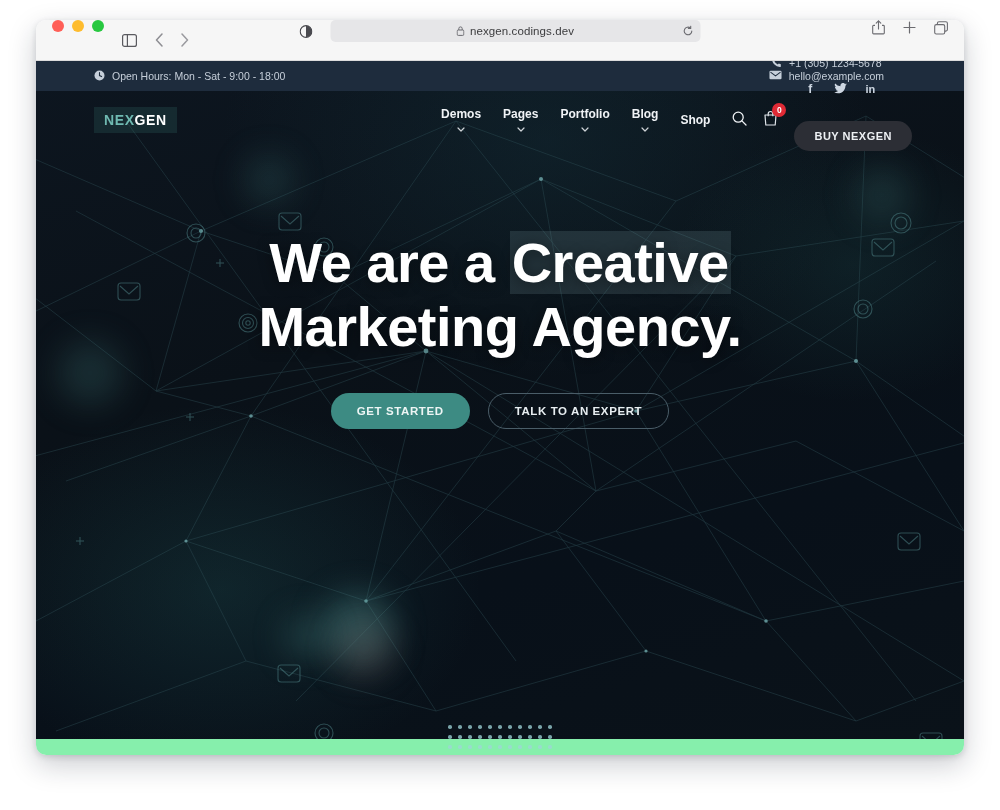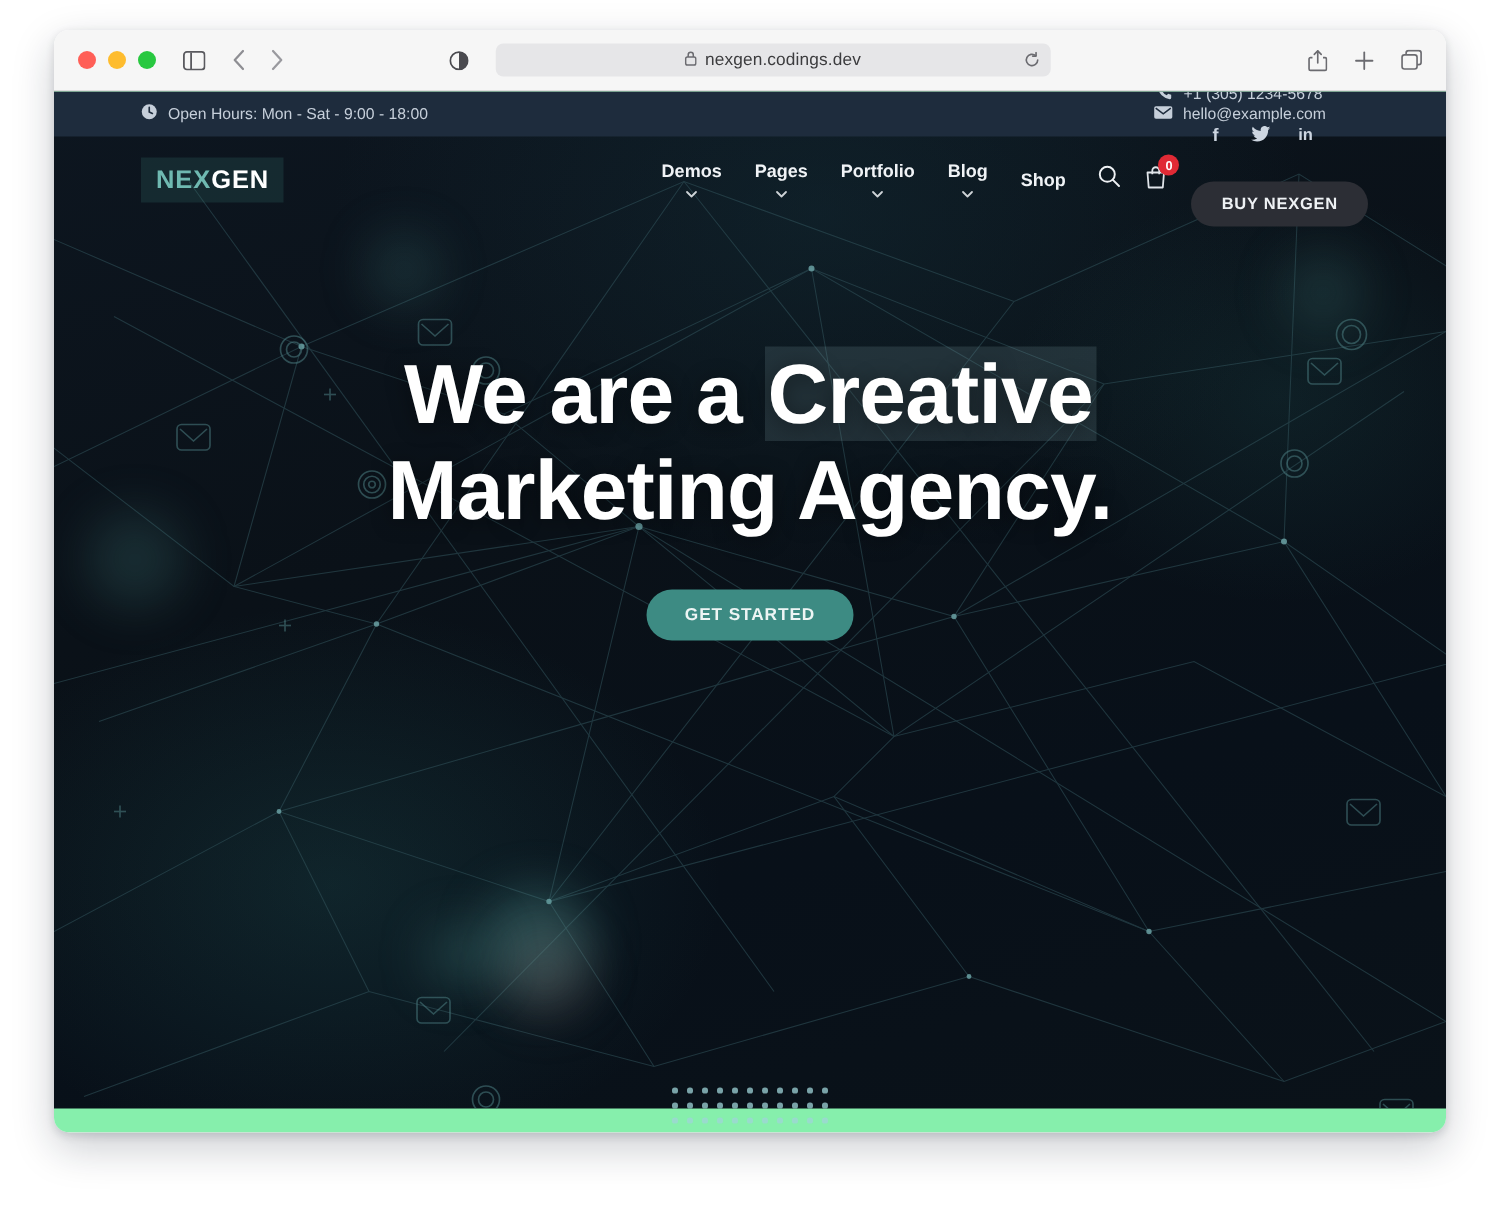--- a/index.html
+++ b/index.html
@@ -20,21 +20,21 @@
     box-shadow: 0 10px 28px rgba(20,28,45,.22), 0 2px 6px rgba(20,28,45,.14);
     overflow: hidden;
   }
 
   
   .toolbar {
     position: relative;
     height: 41px;
     background: #f6f6f6;
     border-bottom: 1px solid #dcdcdc;
-    display: flex; align-items: center;
+    display: flex; 
   }
   .traffic { display: flex; gap: 8px; margin-left: 16px; }
   .dot { width: 12px; height: 12px; border-radius: 50%; }
   .dot.red    { background: #ff5f57; }
   .dot.yellow { background: #febc2e; }
   .dot.green  { background: #28c840; }
 
   .tb-icon {
     color: #6e6e73;
     display: inline-flex; align-items: center; justify-content: center;
@@ -103,21 +103,21 @@
   .navbar {
     position: absolute; left: 0; top: 30px; right: 0;
     height: 58px;
     display: flex; align-items: center;
     z-index: 6;
   }
   .logo {
     margin-left: 58px;
     padding: 5px 10px;
     background: rgba(62,128,122,.20);
-    font-size: 17px; font-weight: bold; letter-spacing: .6px;
+    font-size: 14px; font-weight: bold; letter-spacing: .6px;
   }
   .logo .nex { color: #6fb9b1; }
   .logo .gen { color: #ffffff; }
 
   .nav-links { display: flex; align-items: center; gap: 22px; margin-left: auto; }
   .nav-item {
     display: flex; align-items: center; gap: 4px;
     color: #f0f3f6; font-size: 12px; font-weight: bold; flex-direction: column;
   }
   .chev { font-size: 8px; opacity: .85; }
@@ -454,20 +454,21 @@
         </div>
       </nav>
 
       <div class="hero-content">
         <h1 class="hero-h1">
           <span><span>We are a </span><span class="hl">Creative</span></span><br>
           <span>Marketing Agency.</span>
         </h1>
         <div class="hero-cta">
           <button class="btn btn-primary">GET STARTED</button>
+          <button class="btn btn-ghost">TALK TO AN EXPERT</button>
         </div>
       </div>
     </section>
 
     <div class="dotgrid">
       <div class="dot-row">
           <i class="dot-cell"></i>
           <i class="dot-cell"></i>
           <i class="dot-cell"></i>
           <i class="dot-cell"></i>

